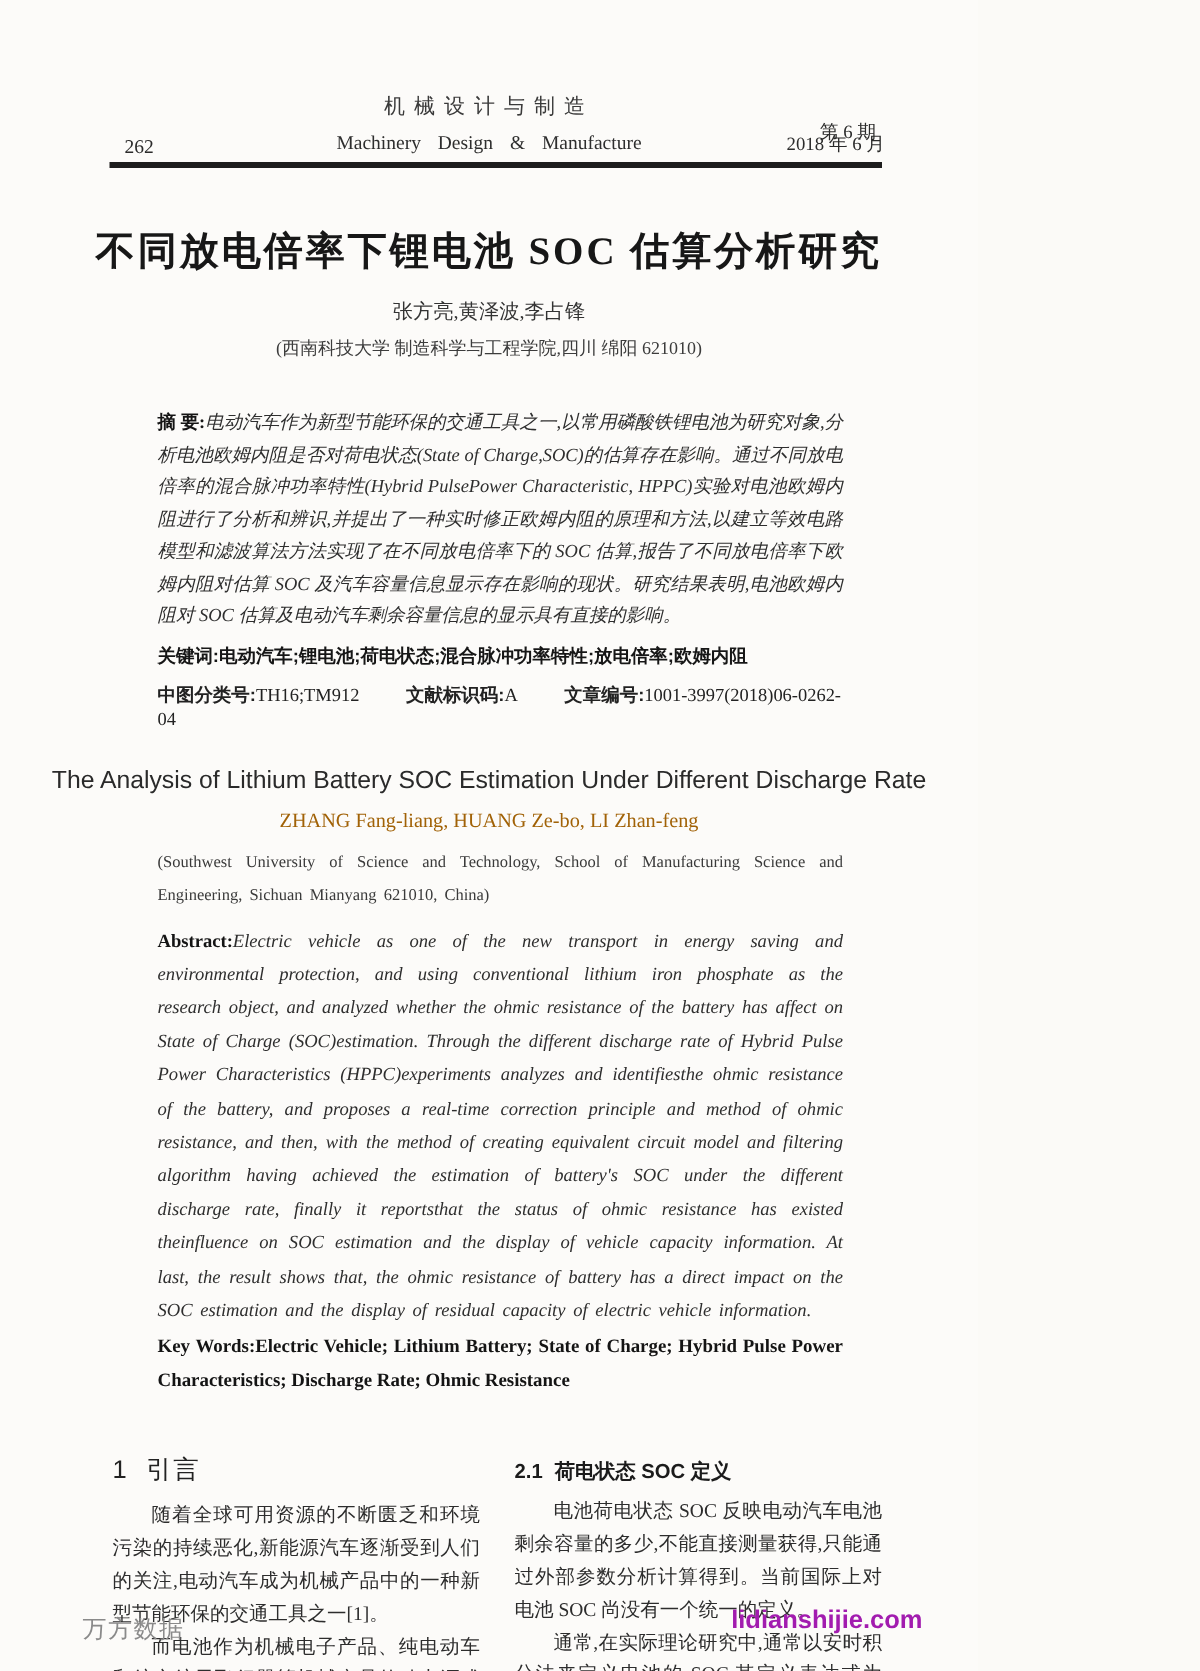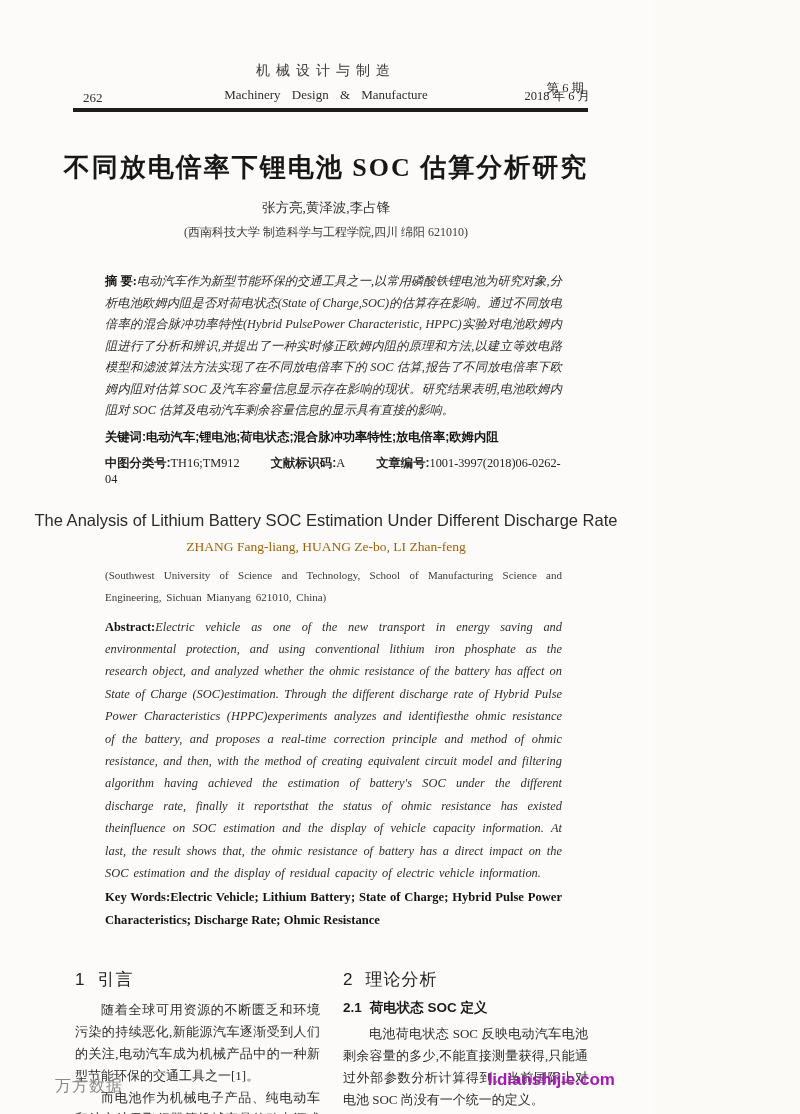--- a/index.html
+++ b/index.html
@@ -150,21 +150,20 @@
 
   <div class="columns">
 
     <div class="col">
       <h2 class="sec-head"><span class="no">1</span><span>引言</span></h2>
       <p class="para">随着全球可用资源的不断匮乏和环境污染的持续恶化,新能源汽车逐渐受到人们的关注,电动汽车成为机械产品中的一种新型节能环保的交通工具之一[1]。</p>
       <p class="para">而电池作为机械电子产品、纯电动车和航空航天飞行器等机械产品的动力源或备用源,其安全稳定性直接影响着机械产品的好坏。其中,针对电动汽车的使用安全考虑,汽车往往在实际运行过程中处于复杂的工作环境[2],而人们往往只有通过电池剩余容量 (State of Charge,SOC) 的多少来判断电池及汽车的工作状态。因此,准确掌握电池 SOC 的多少以及对 SOC 估算影响的因素,对电动汽车的使用安全具有重要意义[3]。</p>
     </div>
 
     <div class="col">
-      <h2 class="sec-head"><span class="no">2</span><span>理论分析</span></h2>
       <h3 class="subsec-head"><span class="no">2.1</span><span>荷电状态 SOC 定义</span></h3>
       <p class="para">电池荷电状态 SOC 反映电动汽车电池剩余容量的多少,不能直接测量获得,只能通过外部参数分析计算得到。当前国际上对电池 SOC 尚没有一个统一的定义。</p>
       <p class="para">通常,在实际理论研究中,通常以安时积分法来定义电池的 SOC,其定义表达式为[4]:</p>
 
       <div class="formula">
         <span>SOC=SCO</span>
           <sub class="sm">o</sub>
         <span>−</span>
         <span class="frac">
           <span class="num">1</span>

